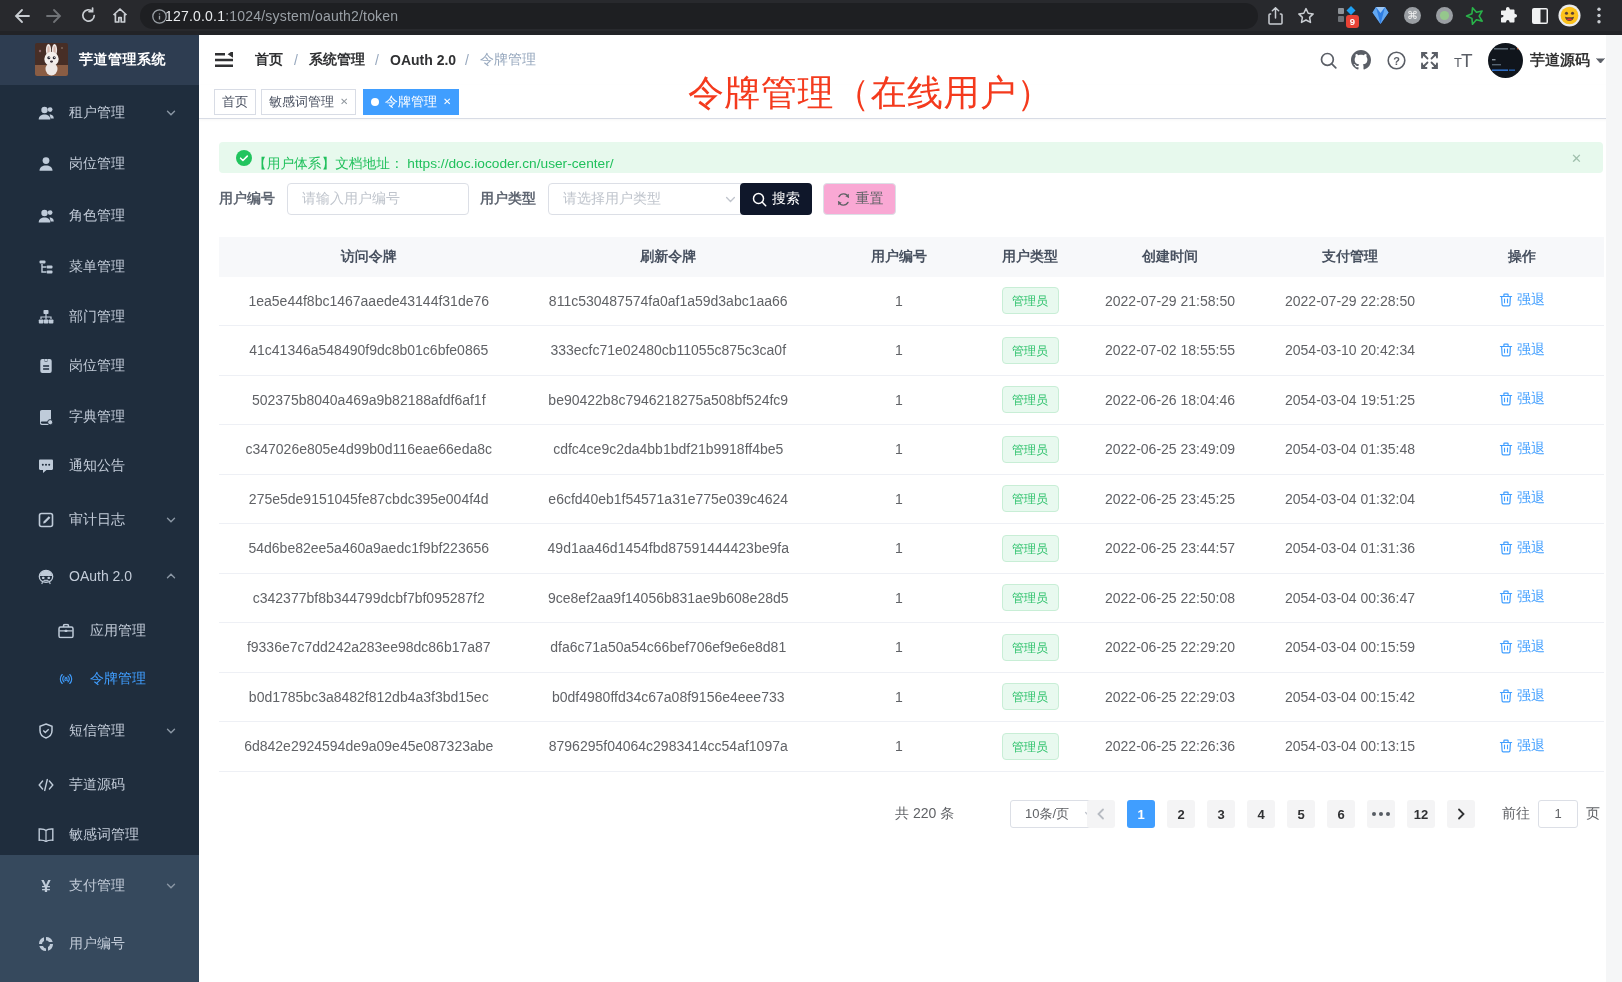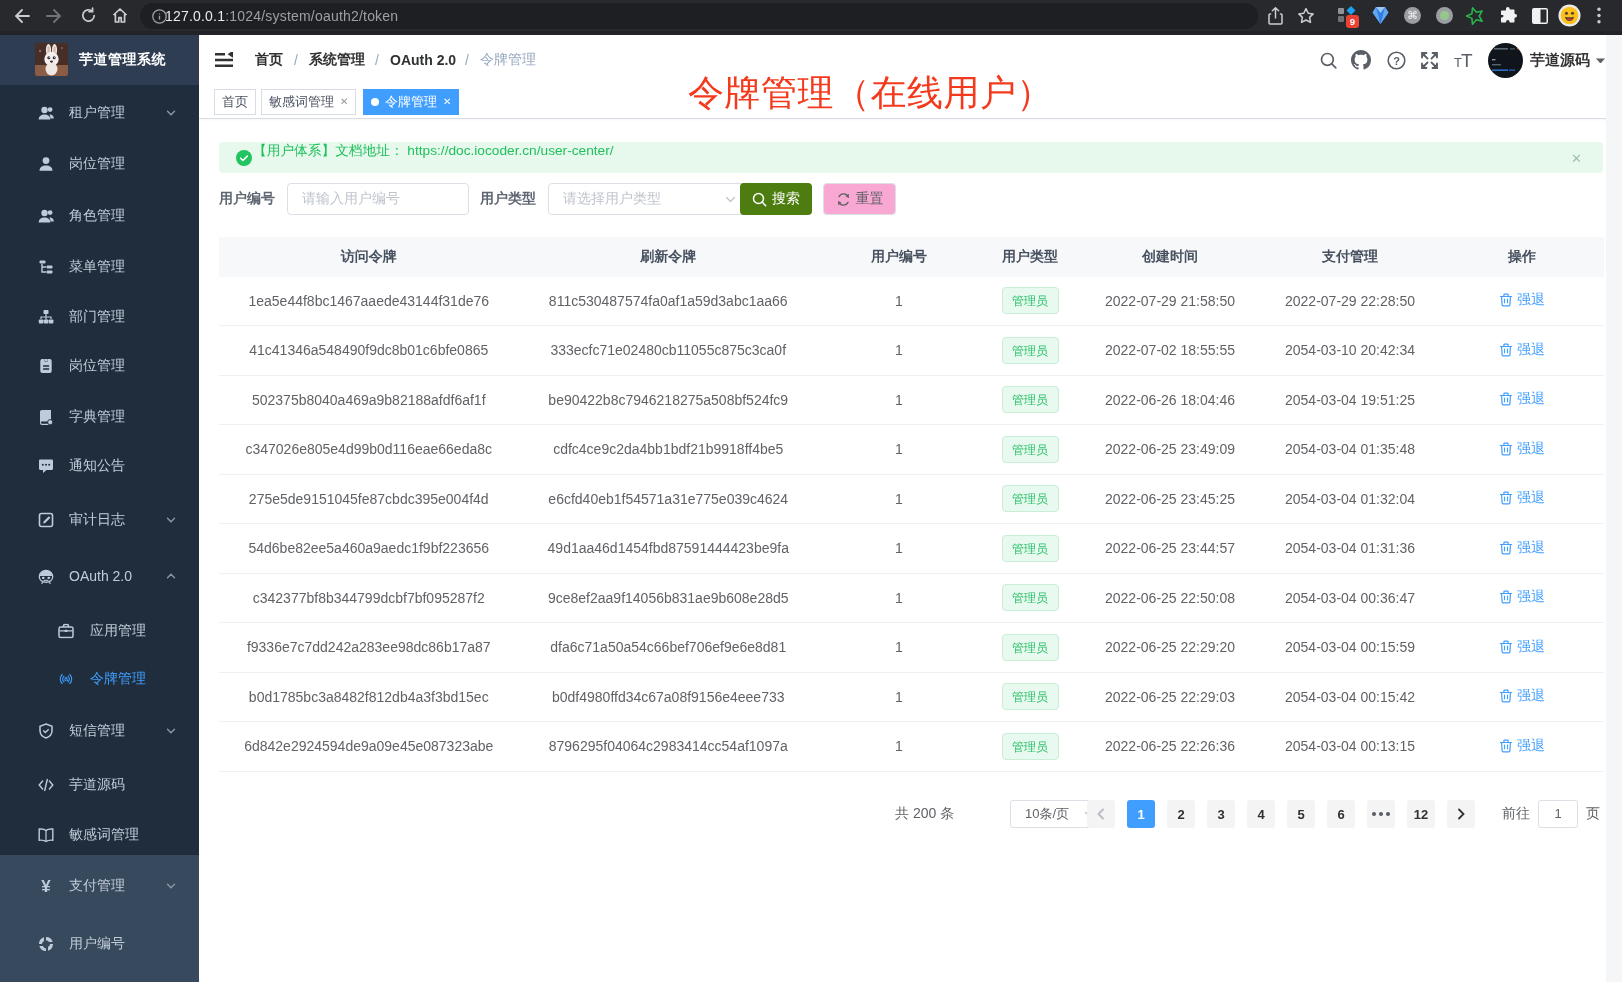--- a/index.html
+++ b/index.html
@@ -29,30 +29,30 @@
 .crumb.sep{color:#97a8be;font-weight:normal}
 .crumb.last{color:#97a8be;font-weight:normal}
 .nico{position:absolute;top:0;height:50px;display:flex;align-items:center;justify-content:center;color:#5a5e66}
 #tagsbar{position:absolute;left:0;top:50px;width:1423px;height:34px;background:#fff;border-bottom:1px solid #d8dce5;box-shadow:0 1px 3px rgba(0,0,0,.04)}
 .tag{position:absolute;top:4px;height:26px;display:flex;align-items:center;background:#fff;border:1px solid #d8dce5;color:#495060;font-size:13px;padding:0 7px}
 .tag.on{background:#409eff;border-color:#409eff;color:#fff}
 .tag .dot{width:8px;height:8px;border-radius:50%;background:#fff;margin-right:6px}
 .tag .x{margin-left:6px;font-size:10px;line-height:1}
 #redtitle{position:absolute;left:489px;top:34px;color:#f43a1d;font-size:36px;white-space:nowrap;letter-spacing:.5px;z-index:9}
 
-#alert{position:absolute;left:20px;top:107px;width:1384px;height:31px;background:#e7f9ed;border-radius:4px;display:flex;align-items:flex-start}
+#alert{position:absolute;left:20px;top:107px;width:1384px;height:31px;background:#e7f9ed;border-radius:4px;display:flex;align-items:flex-end}
 #alert .msg{color:#20c05c;font-size:13.7px;margin-left:34px}
 #alert .x{position:absolute;right:21px;top:9px;color:#9fbfac;font-size:13px}
 
 .flabel{position:absolute;top:148px;height:32px;display:flex;align-items:center;font-size:14px;font-weight:bold;color:#5f6672}
 .fbox{position:absolute;top:148px;height:32px;border:1px solid #dcdfe6;border-radius:4px;background:#fff;display:flex;align-items:center;font-size:14px;color:#bfc4cc}
 .fbox .ph{margin-left:14px}
 .fbox .caret{position:absolute;right:10px}
 .btn{position:absolute;top:148px;height:32px;border-radius:4px;display:flex;align-items:center;justify-content:center;font-size:14px}
-.btn.primary{background:#4d7c0f;color:#fff}
+.btn.primary{background:#0f172a;color:#fff}
 .btn.plain{background:#f9a8d4;border:1px solid #dcdfe6;color:#606266}
 .btn svg{margin-right:5px}
 
 #table{position:absolute;left:20px;top:201.5px;width:1385px}
 #table .hd{display:flex;height:40px;background:#f7f8fa;align-items:center}
 #table .hd div{font-size:14px;font-weight:bold;color:#47505f;text-align:center}
 .row{display:flex;height:49.5px;align-items:center;border-bottom:1px solid #eef0f5;font-size:14px;color:#606266}
 .row div{text-align:center}
 .c1{width:299.5px}.c2{width:299.5px}.c3{width:162px}.c4{width:100px}.c5{width:180px}.c6{width:180px}.c7{width:164px}
 .gtag{display:inline-block;width:57px;height:27px;line-height:26px;background:#e8f9ef;border:1px solid #c8eed6;border-radius:4px;color:#2bc16a;font-size:12px}
@@ -607,21 +607,21 @@
         <div class="c4"><span class="gtag">管理员</span></div>
         <div class="c5">2022-06-25 22:26:36</div>
         <div class="c6">2054-03-04 00:13:15</div>
         <div class="c7"><span class="klink"><svg width="14" height="14" viewBox="0 0 14 14">
               <path d="M1.4 3.5h11.2M4.9 3.3V1.8c0-.4.3-.7.7-.7h2.8c.4 0 .7.3.7.7v1.5M2.6 3.7l.5 8.1c0 .6.5 1 1.1 1h5.6c.6 0 1.1-.4 1.1-1l.5-8.1" stroke="#409eff" stroke-width="1.2" fill="none" stroke-linecap="round"></path>
               <path d="M5.5 6v3.8M8.5 6v3.8" stroke="#409eff" stroke-width="1.1" stroke-linecap="round"></path>
             </svg>强退</span></div>
       </div>
 </div>
 <div id="pager">
-<div class="total" style="left:696px">共 200 条</div>
+<div class="total" style="left:696px">共 220 条</div>
 <div class="psel" style="left:811px">
         <span>10条/页</span>
         <svg style="position:absolute;right:9px" width="13" height="13" viewBox="0 0 13 13">
           <path d="M2.6 4.5l3.9 4 3.9-4" stroke="#c0c4cc" stroke-width="1.3" fill="none" stroke-linecap="round"></path>
         </svg>
       </div>
 <div class="pbtn" style="left:888px">
         <svg width="10" height="12" viewBox="0 0 10 12">
           <path d="M7 1.5L2.5 6 7 10.5" stroke="#b7bbc2" stroke-width="1.8" fill="none" stroke-linecap="round"></path>
         </svg>

